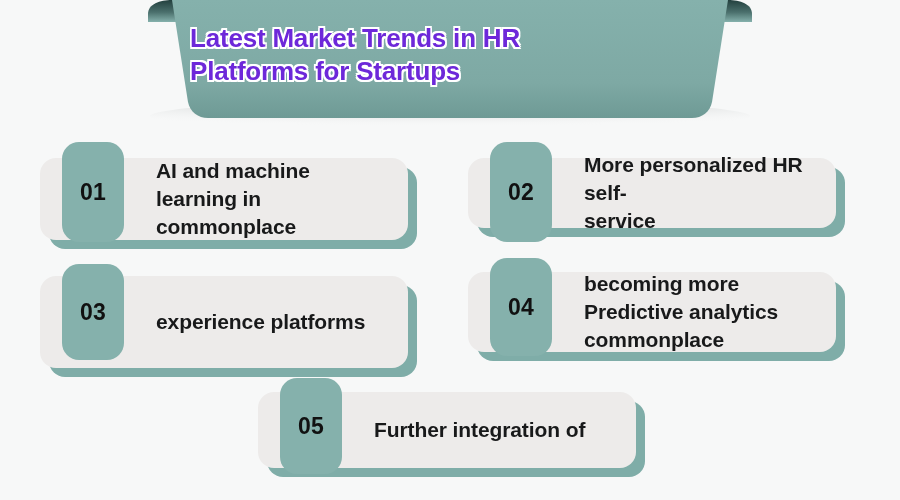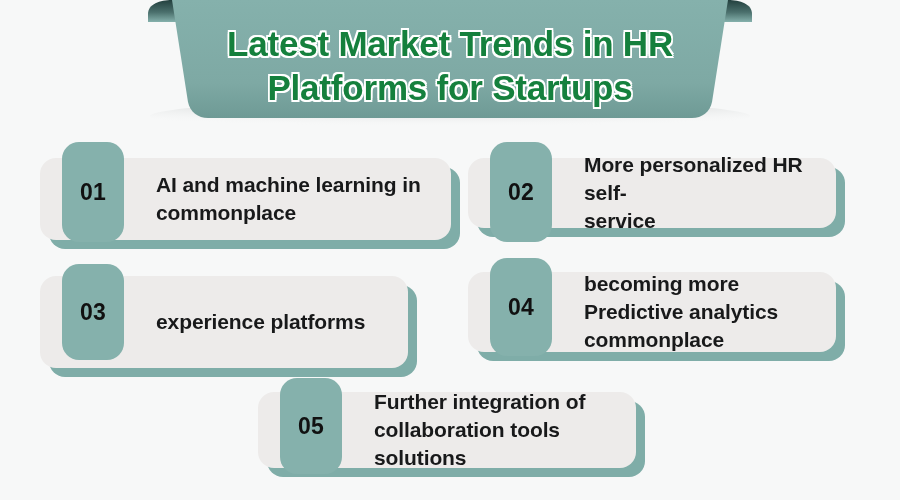--- a/index.html
+++ b/index.html
@@ -26,25 +26,25 @@
   .banner-svg {
     position: absolute;
     left: 0;
     top: 0;
   }
   .banner-title {
     position: absolute;
     left: 190px;
     top: 22px;
     width: 520px;
-    text-align: center;
-    font-size: 35px;
+    text-align: left;
+    font-size: 26px;
     font-weight: bold;
     line-height: 1.25;
-    color: #15803d;
+    color: #6d28d9;
     letter-spacing: -0.2px;
     text-shadow:
       -1.6px -1.6px 0 #ffffff,
        1.6px -1.6px 0 #ffffff,
       -1.6px  1.6px 0 #ffffff,
        1.6px  1.6px 0 #ffffff,
       -1.6px  0     0 #ffffff,
        1.6px  0     0 #ffffff,
        0     -1.6px 0 #ffffff,
        0      1.6px 0 #ffffff;
@@ -153,21 +153,21 @@
              C 198 118, 190 112, 188 102
              Z" fill="url(#bottomShade)"></path>
   </svg>
 
   <div class="banner-title">
     <span class="tl">Latest Market Trends in HR</span>
     <span class="tl">Platforms for Startups</span>
   </div>
 </div>
 
-<div class="card" style="left:40px; top:158px; width:368px; height:82px;padding-left:43px;">
+<div class="card" style="left:40px; top:158px; width:368px; height:82px;">
   <div class="card-shadow"></div>
   <div class="card-body"></div>
   <div class="card-badge">01</div>
   <div class="card-text">
     <div>
       <span>AI and machine learning in</span>
       <span>commonplace</span>
     </div>
   </div>
 </div>
@@ -208,16 +208,15 @@
   </div>
 </div>
 
 <div class="card" style="left:258px; top:392px; width:378px; height:76px;">
   <div class="card-shadow"></div>
   <div class="card-body"></div>
   <div class="card-badge" style="top:-14px; height:96px;">05</div>
   <div class="card-text">
     <div>
       <span>Further integration of</span>
-      <span>collaboration tools solutions</span>
     </div>
   </div>
 </div>
 
 </body></html>

